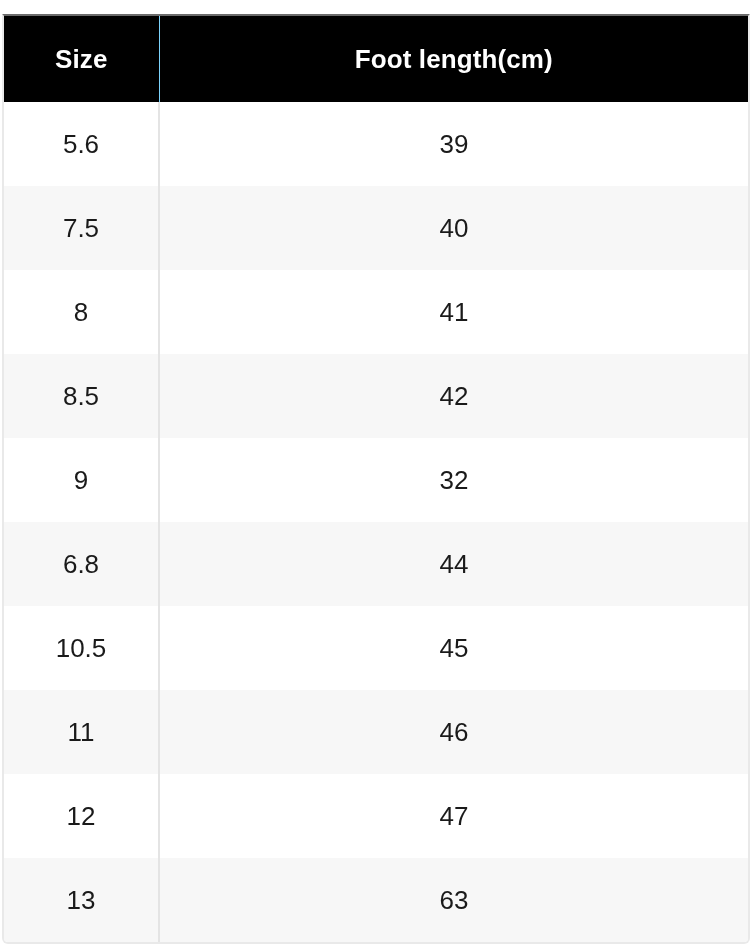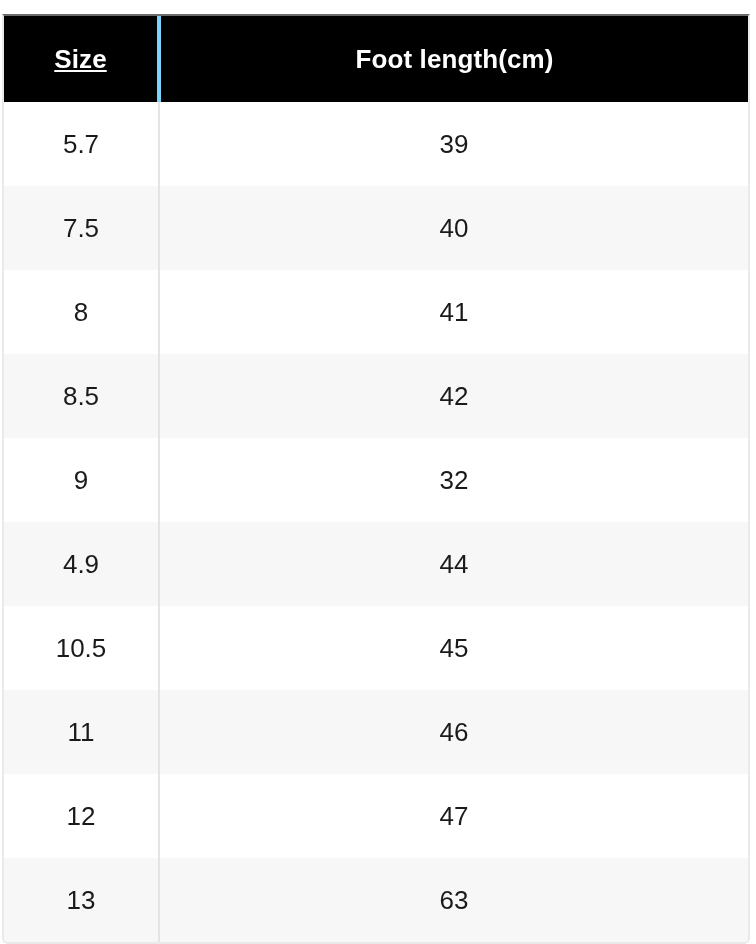--- a/index.html
+++ b/index.html
@@ -59,22 +59,21 @@
     text-align: center;
     vertical-align: middle;
     height: 86px;
     padding: 0;
     margin: 0;
     letter-spacing: 0.1px;
     border: 0;
   }
 
   thead th.th-size {
-    border-right: 4px solid #7dd3fc;
-    text-decoration: underline;
+    border-right: 1px solid #7dd3fc;
   }
 
   
   tbody td {
     font-size: 26px;
     font-weight: normal;
     color: #1a1a1a;
     text-align: center;
     vertical-align: middle;
     height: 84px;
@@ -101,41 +100,41 @@
         <col class="col-foot">
       </colgroup>
       <thead>
         <tr class="header-row">
           <th class="th-size">Size</th>
           <th class="th-foot">Foot length(cm)</th>
         </tr>
       </thead>
       <tbody>
         <tr class="row-odd">
-          <td class="td-size">5.7</td>
+          <td class="td-size">5.6</td>
           <td class="td-foot">39</td>
         </tr>
         <tr class="row-even">
           <td class="td-size">7.5</td>
           <td class="td-foot">40</td>
         </tr>
         <tr class="row-odd">
           <td class="td-size">8</td>
           <td class="td-foot">41</td>
         </tr>
         <tr class="row-even">
           <td class="td-size">8.5</td>
           <td class="td-foot">42</td>
         </tr>
         <tr class="row-odd">
           <td class="td-size">9</td>
           <td class="td-foot">32</td>
         </tr>
         <tr class="row-even">
-          <td class="td-size">4.9</td>
+          <td class="td-size">6.8</td>
           <td class="td-foot">44</td>
         </tr>
         <tr class="row-odd">
           <td class="td-size">10.5</td>
           <td class="td-foot">45</td>
         </tr>
         <tr class="row-even">
           <td class="td-size">11</td>
           <td class="td-foot">46</td>
         </tr>

